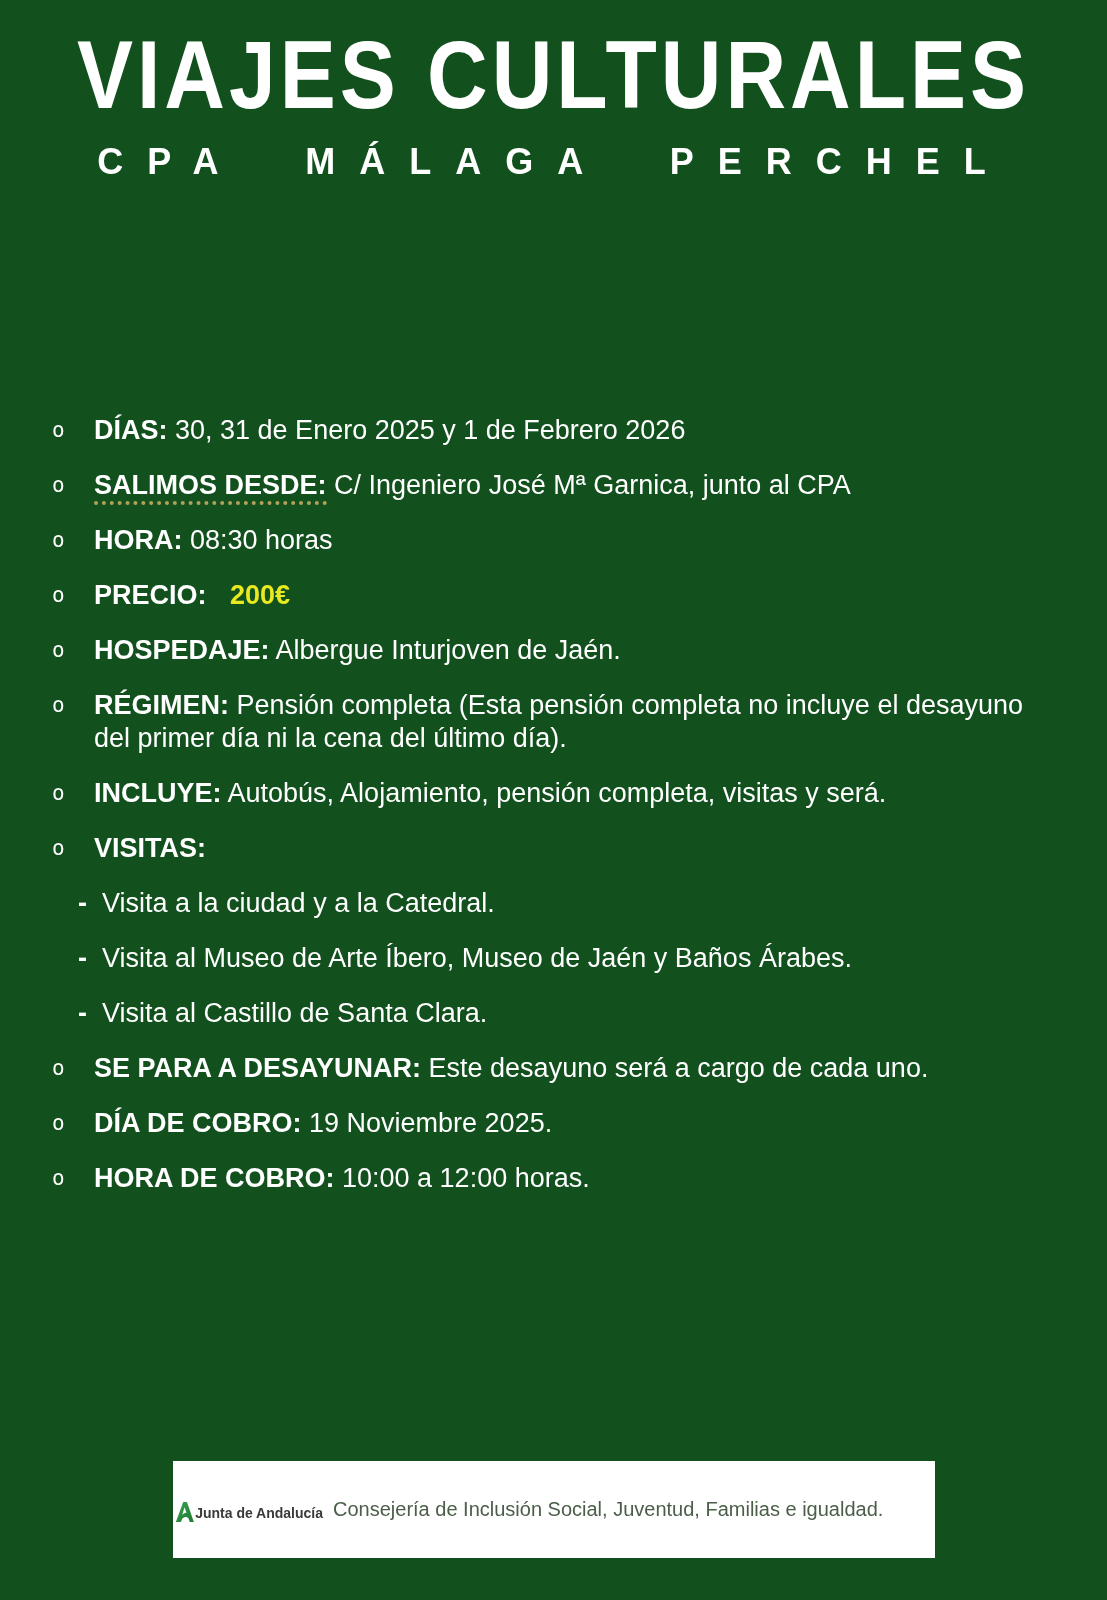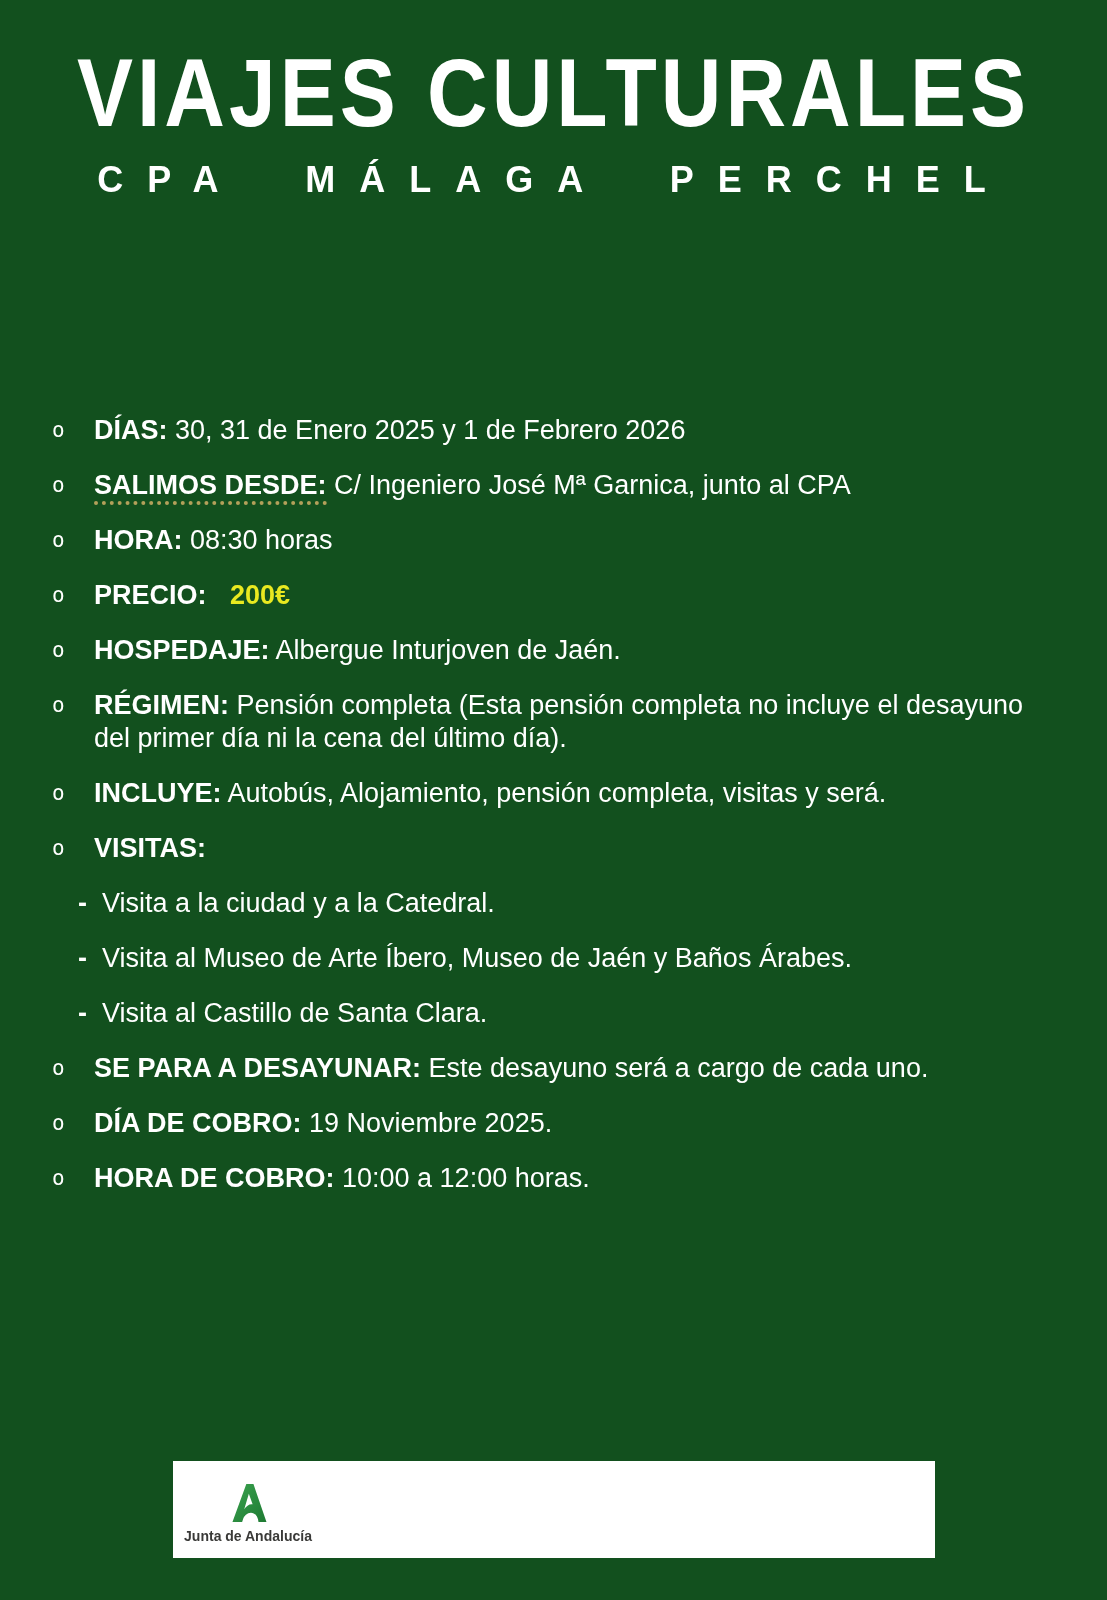--- a/index.html
+++ b/index.html
@@ -9,21 +9,21 @@
   .poster {
     position: relative;
     width: 1107px;
     height: 1600px;
     background: var(--bg, #12501e);
     overflow: hidden;
     color: var(--text, #ffffff);
   }
 
   
-  .header { padding-top: 38px; text-align: center; }
+  .header { padding-top: 20px; text-align: center; }
   .title {
     display: inline-block;
     font-size: 84px;
     font-weight: 700;
     letter-spacing: 4px;
     color: var(--text, #ffffff);
     transform: scaleY(1.14);
     transform-origin: center top;
     white-space: nowrap;
   }
@@ -87,21 +87,21 @@
     width: 762px;
     height: 97px;
     background: #ffffff;
     display: flex;
     align-items: center;
   }
   .logo-block {
     flex: none;
     width: 150px;
     display: flex;
-    flex-direction: column;
+    flex-direction: row;
     align-items: center;
     justify-content: center;
     padding-top: 4px;
   }
   .logo-a { width: 42px; height: 46px; }
   .logo-caption {
     margin-top: 2px;
     font-size: 14px;
     font-weight: 700;
     color: var(--logo-text, #3a3a38);
@@ -191,16 +191,17 @@
             <stop offset="0" stop-color="#3aa24e"></stop>
             <stop offset="1" stop-color="#1e7a33"></stop>
           </linearGradient>
         </defs>
         <path d="M46 5 L63 5 L94 95 L75 95 C74 82 67 73 57 73 C48 73 41 80 38 89 L36 95 L13 95 Z" fill="url(#ga)"></path>
         <path d="M52 28 L61 53 C53 52 46 57 41 65 Z" fill="#ffffff"></path>
       </svg>
       <div class="logo-caption">Junta de Andalucía</div>
     </div>
     <div class="footer-text">
+      <div>Consejería de Inclusión Social, Juventud, Familias e igualdad.</div>
     </div>
   </div>
 
 </div>
 
 </body></html>

